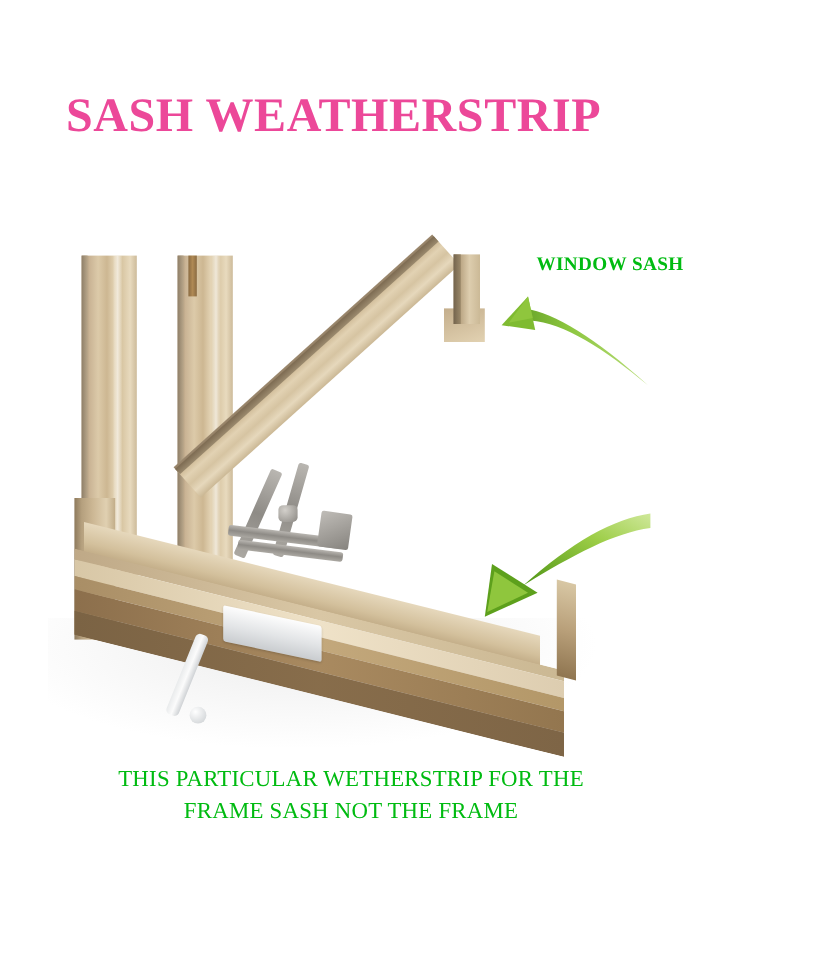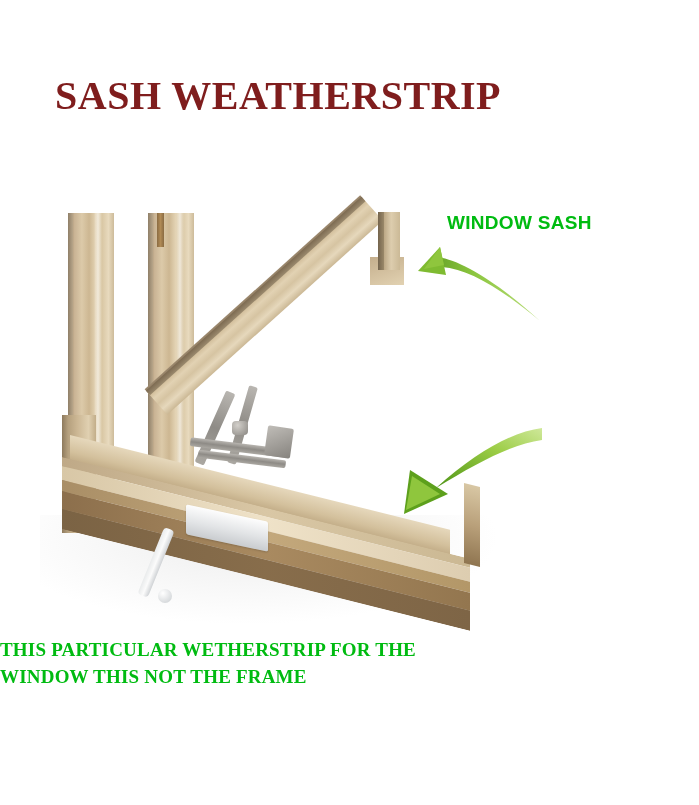--- a/index.html
+++ b/index.html
@@ -20,43 +20,43 @@
   }
 
   
   .title {
     position: absolute;
     left: 55px;
     top: 72px;
     font-size: 40px;
     font-weight: bold;
     letter-spacing: 0.5px;
-    color: #7f1d1d;
+    color: #ec4899;
     white-space: nowrap;
     font-family: "Liberation Serif", "DejaVu Serif", serif;
   }
   .callout {
     position: absolute;
-    font-size: 19px;
+    font-size: 16px;
     font-weight: bold;
     color: #00bb11;
     white-space: nowrap;
     letter-spacing: 0.3px;
-    font-family: Liberation Sans, sans-serif;
+    font-family: Liberation Serif, serif;
   }
   #label-window-sash { left: 447px; top: 212px; }
   #label-window-frame { left: 470px; top: 478px; }
 
   .caption {
     position: absolute;
     left: 0;
     width: 585px;
-    text-align: left;
+    text-align: center;
     font-size: 19px;
-    font-weight: bold;
+    font-weight: normal;
     color: #00bb11;
     letter-spacing: 0.2px;
     font-family: "Liberation Serif", "DejaVu Serif", serif;
   }
   #caption-line-1 { top: 639px; }
   #caption-line-2 { top: 666px; }
 
   
   #photo {
     position: absolute;
@@ -369,15 +369,15 @@
         <stop offset="40%" stop-color="#9ccd46"></stop>
         <stop offset="100%" stop-color="#4e9416"></stop>
       </linearGradient>
     </defs>
     <path d="M 150 10 C 120 14, 84 34, 44 70 C 86 44, 120 26, 150 22 Z" fill="url(#gframe)"></path>
     <path d="M 12 96 L 18 52 L 56 76 Z" fill="#5da01c"></path>
     <path d="M 14 92 L 20 58 L 48 76 Z" fill="#8fc63d"></path>
   </svg>
 
   <div class="caption" id="caption-line-1">THIS PARTICULAR WETHERSTRIP FOR THE</div>
-  <div class="caption" id="caption-line-2">WINDOW THIS NOT THE FRAME</div>
+  <div class="caption" id="caption-line-2">FRAME SASH NOT THE FRAME</div>
 
 </div>
 
 </body></html>

